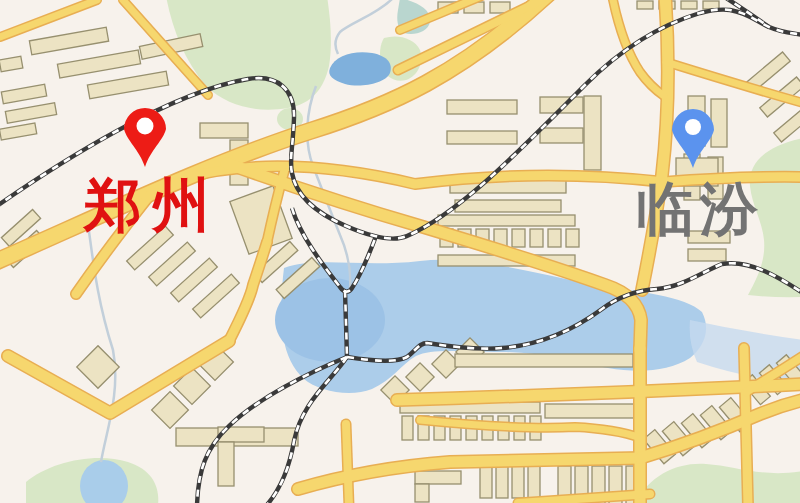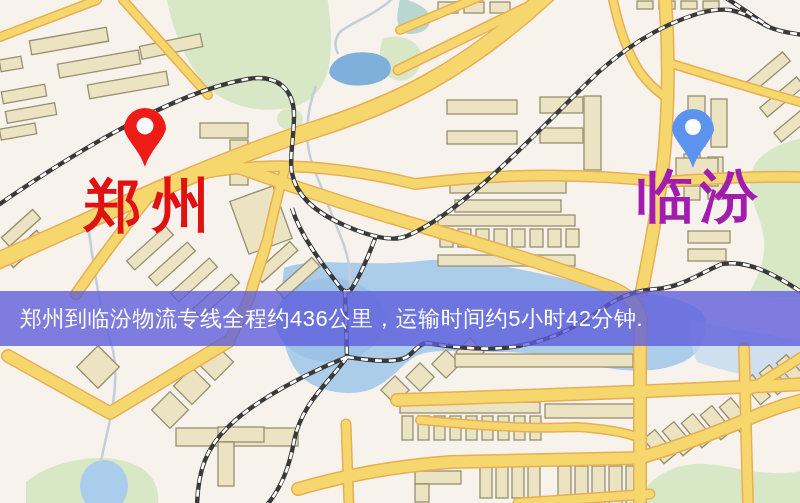--- a/index.html
+++ b/index.html
@@ -14,21 +14,21 @@
   .stream{fill:none;stroke:#c2cfda;stroke-width:2.5px;}
   .park{fill:#d8e7c6;stroke:none;}
   #banner{position:absolute;left:0;top:291px;width:800px;height:55px;
           background:rgba(92,92,219,0.78);display:flex;align-items:center;}
   #banner .txt{color:#fff;font-size:22px;font-weight:500;letter-spacing:.5px;
                padding-left:20px;white-space:nowrap;}
   .pin{position:absolute;width:48px;height:66px;}
   .citylabel{position:absolute;font-weight:700;font-size:58px;line-height:1;
              font-family:"Liberation Serif","DejaVu Serif",serif;}
   #label-origin{left:84px;top:177px;color:#e01111;letter-spacing:10px;}
-  #label-dest{left:636px;top:168px;color:#a21caf;letter-spacing:6px;}
+  #label-dest{left:636px;top:181px;color:#737373;letter-spacing:6px;}
 </style>
 </head>
 <body>
 
 <div id="stage">
   <svg width="800" height="503" viewBox="0 0 800 503">
     <defs>
       <path id="p1" d="M0,37 L97,0"></path>
       <path id="p2" d="M123,0 L208,95"></path>
       <path id="p3" d="M-5,262 C100,216 210,163 310,131 C390,106 460,75 548,-6"></path>
@@ -258,23 +258,20 @@
           <use href="#q2"></use>
           <use href="#q3"></use>
           <use href="#q3b"></use>
         <use href="#q4a"></use>
           <use href="#q4b"></use>
           <use href="#q5"></use>
       </g>
     </g>
   </svg>
 
-  <div id="banner">
-    <span class="txt">郑州到临汾物流专线全程约436公里，运输时间约5小时42分钟.</span>
-  </div>
 
   <svg class="pin" style="left:121px;top:103px" viewBox="0 0 48 66">
     <path d="M24,64 C18,46 6,38 3,26 A21,21 0 1 1 45,26 C42,38 30,46 24,64 Z" fill="#ed1c16"></path>
     <circle cx="24" cy="23" r="8.5" fill="#ffffff"></circle>
   </svg>
 
   <svg class="pin" style="left:669px;top:104px" viewBox="0 0 48 66">
     <path d="M24,64 C18,46 6,38 3,26 A21,21 0 1 1 45,26 C42,38 30,46 24,64 Z" fill="#5b93ee"></path>
     <circle cx="24" cy="23" r="8" fill="#ffffff"></circle>
   </svg>

